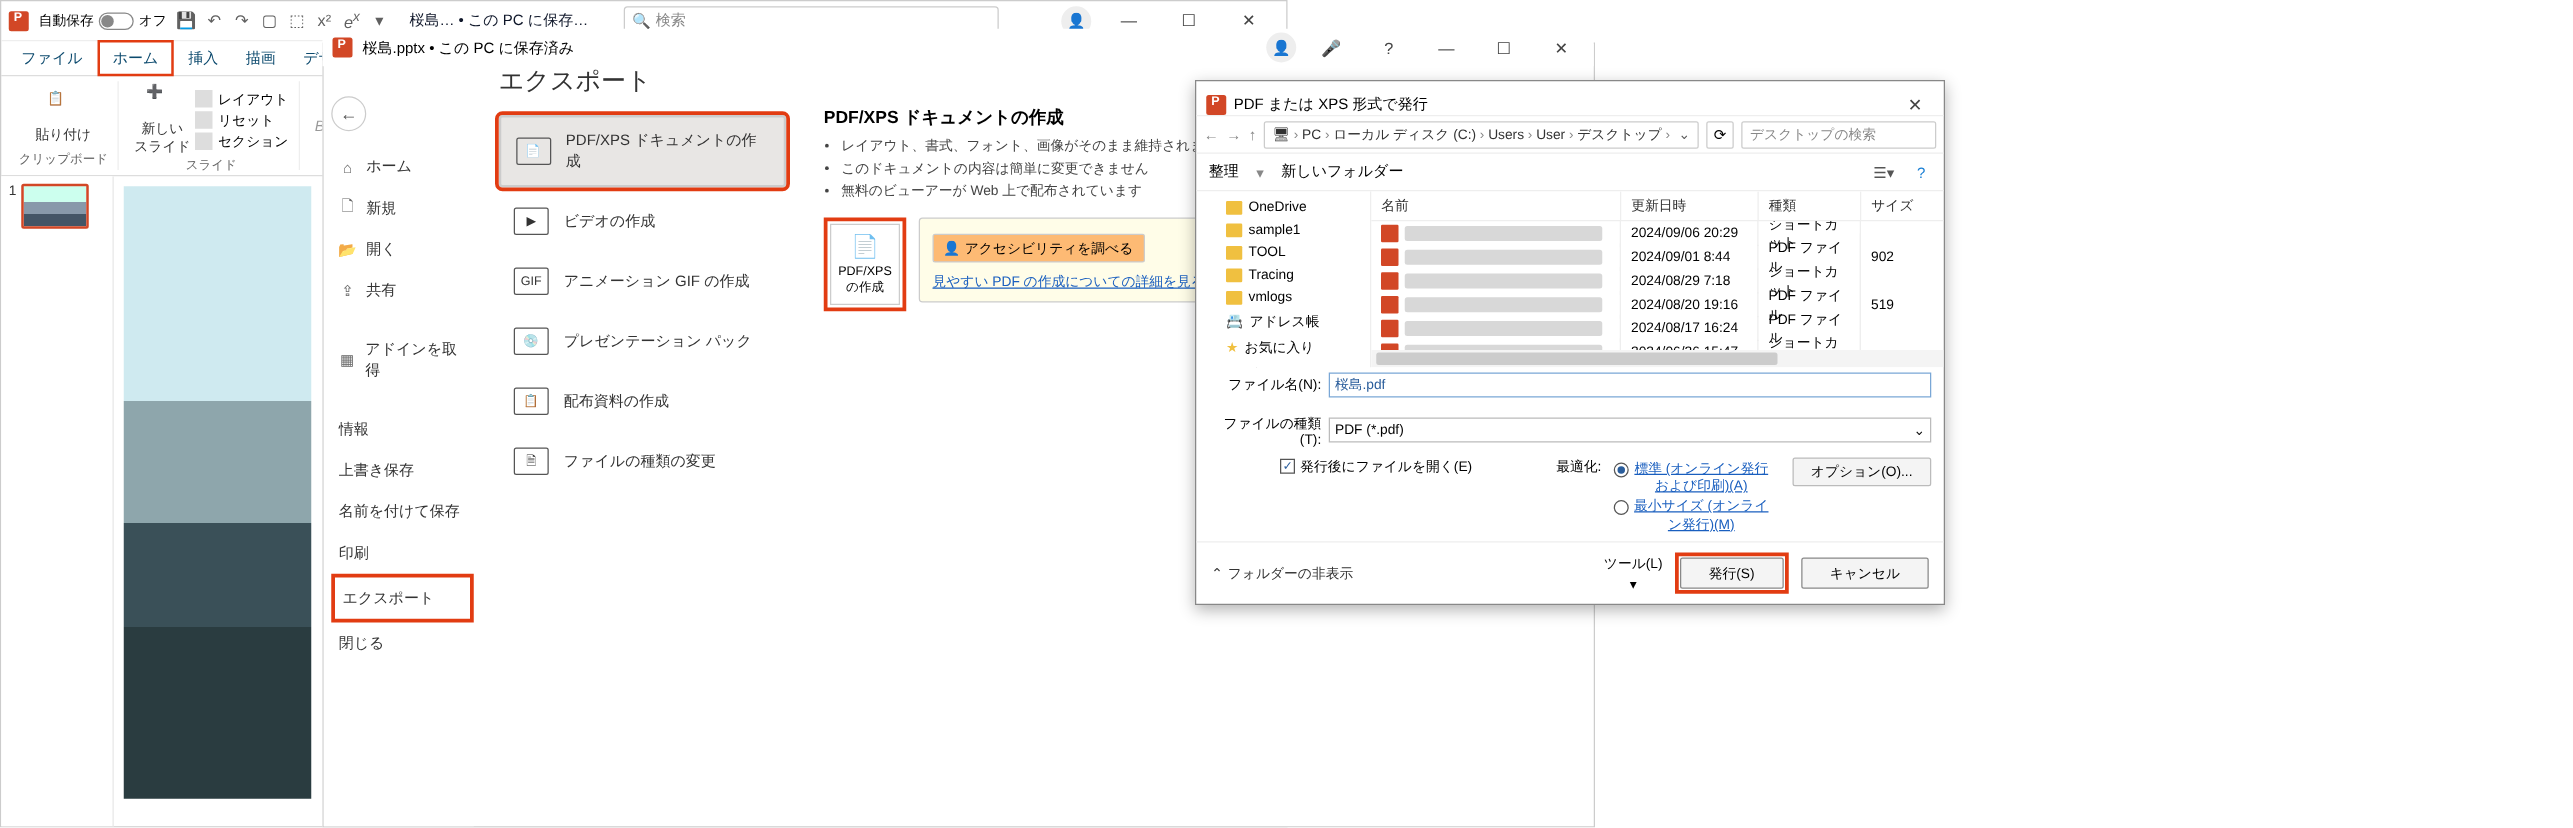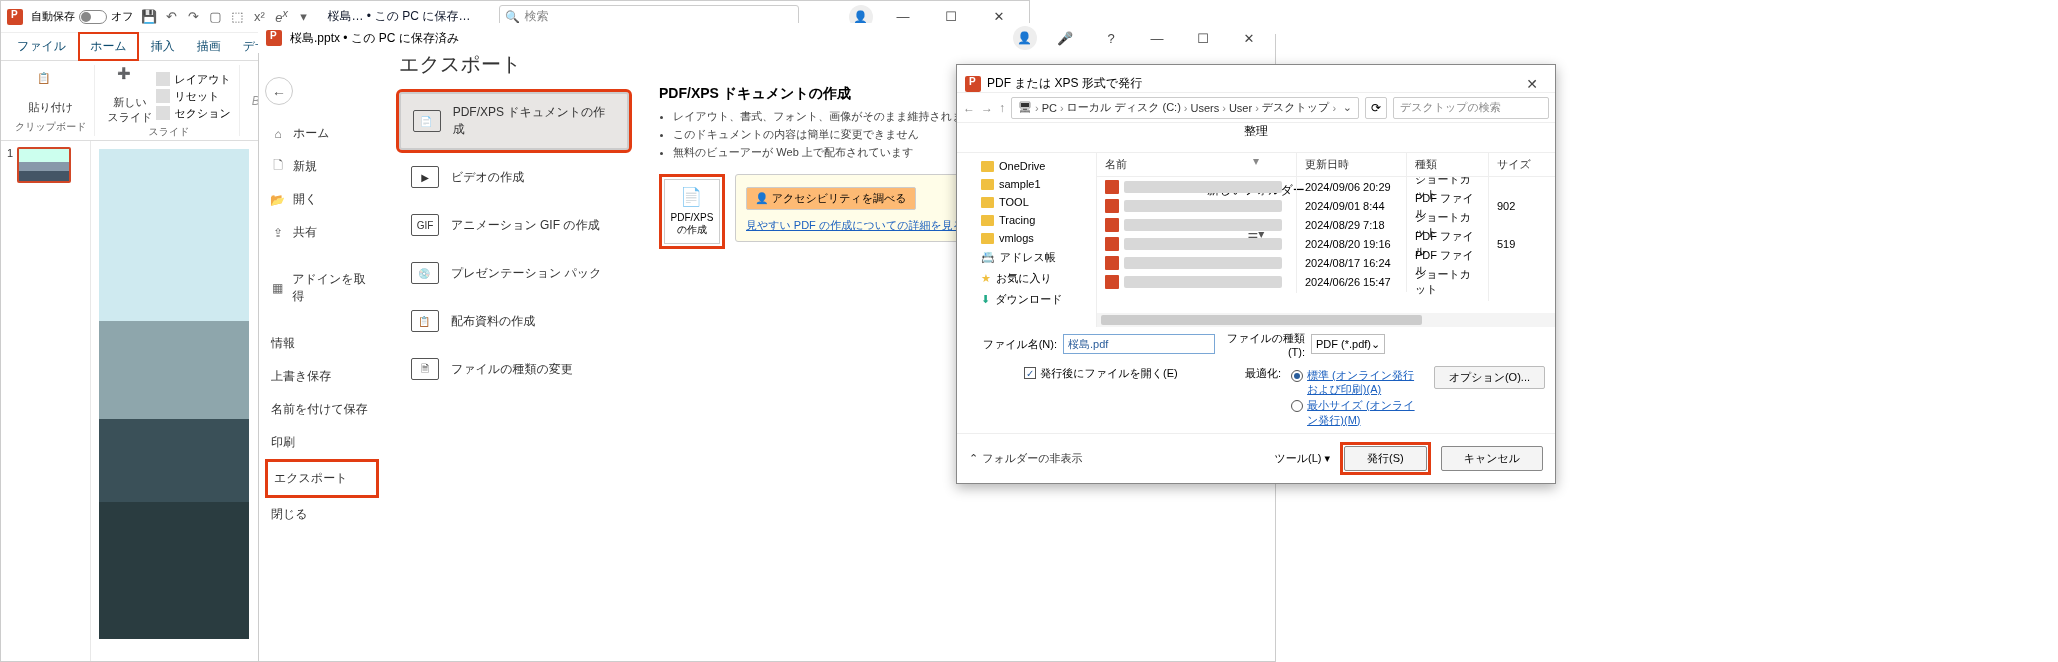--- a/index.html
+++ b/index.html
@@ -72,21 +72,21 @@
 .dlg-title { height:28px; display:flex; align-items:flex-end; padding:0 8px; gap:6px; border-bottom:1px solid #eee; }
 .dlg-title .spacer { flex:1; }
 .dlg-close { width:30px; text-align:center; font-size:14px; color:#444; }
 .dlg-nav { height:30px; display:flex; align-items:center; padding:0 6px; gap:6px; border-bottom:1px solid #eee; }
 .nav-arrows { display:flex; gap:6px; color:#888; }
 .breadcrumb { flex:1; display:flex; align-items:center; gap:3px; border:1px solid #ccc; height:22px; padding:0 6px; border-radius:2px; color:#333; font-size:11px; }
 .bc-sep { color:#888; }
 .bc-dropdown { margin-left:auto; color:#555; }
 .refresh { width:22px; height:22px; border:1px solid #ccc; display:flex; align-items:center; justify-content:center; border-radius:2px; }
 .search-folder { width:156px; height:22px; border:1px solid #ccc; border-radius:2px; padding:0 6px; color:#888; font-size:11px; display:flex; align-items:center; }
-.dlg-toolbar { height:30px; display:flex; align-items:center; padding:0 10px; gap:14px; border-bottom:1px solid #eee;flex-direction:column; }
+.dlg-toolbar { height:30px; display:flex; align-items:center; padding:0 10px; gap:14px; border-bottom:1px solid #eee; }
 .dlg-toolbar .sp { flex:1; }
 .view-icn { width:16px; height:16px; color:#555; display:flex; align-items:center; justify-content:center; }
 .dlg-body { flex:1; display:flex; overflow:hidden; }
 .folder-tree { width:140px; border-right:1px solid #eee; padding:4px 0; overflow:auto; }
 .tree-item { padding:3px 10px 3px 24px; display:flex; align-items:center; gap:5px; font-size:11px; }
 .folder-icn { width:13px; height:11px; background:#f0c040; border-radius:1px; }
 .star-icn { color:#f0c040; }
 .dl-icn { color:#2a8; }
 .file-list { flex:1; display:flex; flex-direction:column; overflow:hidden; }
 .fl-header { display:flex; border-bottom:1px solid #eee; font-size:11px; color:#333; }
@@ -95,21 +95,21 @@
 .fl-col-t { width:82px; padding:4px 8px; border-right:1px solid #eee; }
 .fl-col-s { flex:1; padding:4px 8px; }
 .fl-rows { flex:1; overflow:auto; }
 .fl-row { display:flex; font-size:11px; align-items:center; height:19px; }
 .fl-row .fl-col-n { display:flex; align-items:center; gap:5px; }
 .file-icn { width:14px; height:14px; background:#d24726; border-radius:1px; }
 .blurred { background:#d8d8d8; height:12px; border-radius:2px; flex:1; margin-right:6px; }
 .scrollbar-h { height:14px; background:#f4f4f4; display:flex; align-items:center; }
 .sb-thumb { height:10px; width:70%; background:#ccc; margin-left:4px; border-radius:2px; }
 
-.dlg-fields { padding:4px 10px 0 10px; display:flex; flex-direction:row; gap:0; }
+.dlg-fields { padding:4px 10px 0 10px; display:flex; flex-direction:column; gap:13px; }
 .fld-row { display:flex; align-items:center; gap:6px; }
 .fld-lbl { width:90px; text-align:right; font-size:11px; }
 .fld-input { flex:1; height:20px; border:1px solid #7aa7d6; padding:0 4px; font-size:11px; color:#2a5d9b; background:#fff; }
 .fld-select { flex:1; height:20px; border:1px solid #bbb; padding:0 4px; font-size:11px; background:#fff; display:flex; align-items:center; justify-content:space-between; }
 
 .dlg-options { display:flex; padding:8px 10px 4px 10px; gap:10px; align-items:flex-start; font-size:11px; }
 .opt-left { flex:1; display:flex; justify-content:center; }
 .chk { display:flex; align-items:center; gap:4px; }
 .chk-box { width:12px; height:12px; border:1px solid #555; display:flex; align-items:center; justify-content:center; font-size:10px; color:#2a5d9b; }
 .opt-mid { width:170px; }
@@ -117,21 +117,21 @@
 .radio-row { display:flex; gap:4px; align-items:flex-start; margin:2px 0; }
 .radio { width:12px; height:12px; border:1px solid #555; border-radius:50%; display:flex; align-items:center; justify-content:center; flex-shrink:0; margin-top:2px; }
 .radio.sel::after { content:""; width:6px; height:6px; background:#2a5d9b; border-radius:50%; }
 .radio-lbl { color:#1a5fbf; text-decoration:underline; font-size:11px; line-height:1.3; }
 .opt-right { width:120px; display:flex; justify-content:flex-end; align-items:flex-start; }
 .opt-button { border:1px solid #bbb; background:#f4f4f4; padding:3px 14px; font-size:11px; border-radius:2px; }
 
 .dlg-footer { display:flex; align-items:center; padding:8px 12px; gap:10px; border-top:1px solid #eee; }
 .folder-hide { font-size:11px; color:#333; display:flex; align-items:center; gap:4px; }
 .footer-sp { flex:1; }
-.tool-dd { font-size:11px; display:flex; align-items:center; gap:3px; }
+.tool-dd { font-size:11px; display:flex; align-items:center; gap:3px;flex-direction:column; }
 .primary-btn-wrap { border:3px solid #e23c12; padding:1px; }
 .dlg-btn { border:1px solid #888; background:#f4f4f4; padding:4px 22px; font-size:11px; border-radius:2px; }
 
 
 .bs-titlebar2 { position:absolute; left:258px; top:23px; height:30px; width:1017px; display:flex; align-items:center; padding:0 8px; gap:8px; background:#fff; z-index:5; }
 .bs-win-controls { margin-left:auto; display:flex; gap:10px; align-items:center; }
 </style>
 </head>
 <body>
 
@@ -507,21 +507,21 @@
   <div class="dlg-options">
     <div class="opt-left">
       <div class="chk">
         <div class="chk-box">✓</div>
         <span>発行後にファイルを開く(E)</span>
       </div>
     </div>
     <div class="opt-mid">
       <div style="display:flex; gap:6px;">
         <div class="opt-mid-lbl">最適化:</div>
-        <div style="flex:1;">
+        <div style="flex:1;text-align:center;">
           <div class="radio-row">
               <div class="radio sel"></div>
               <span class="radio-lbl">標準 (オンライン発行および印刷)(A)</span>
             </div>
           <div class="radio-row">
               <div class="radio"></div>
               <span class="radio-lbl">最小サイズ (オンライン発行)(M)</span>
             </div>
         </div>
       </div>

